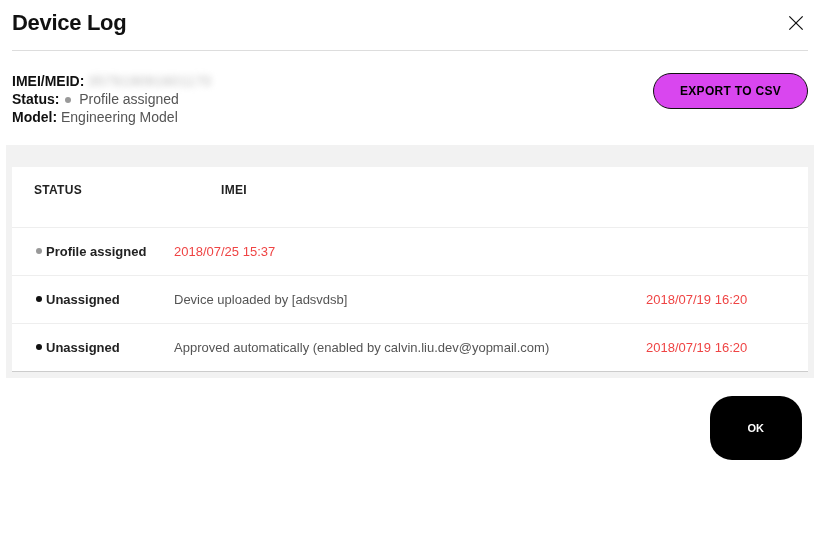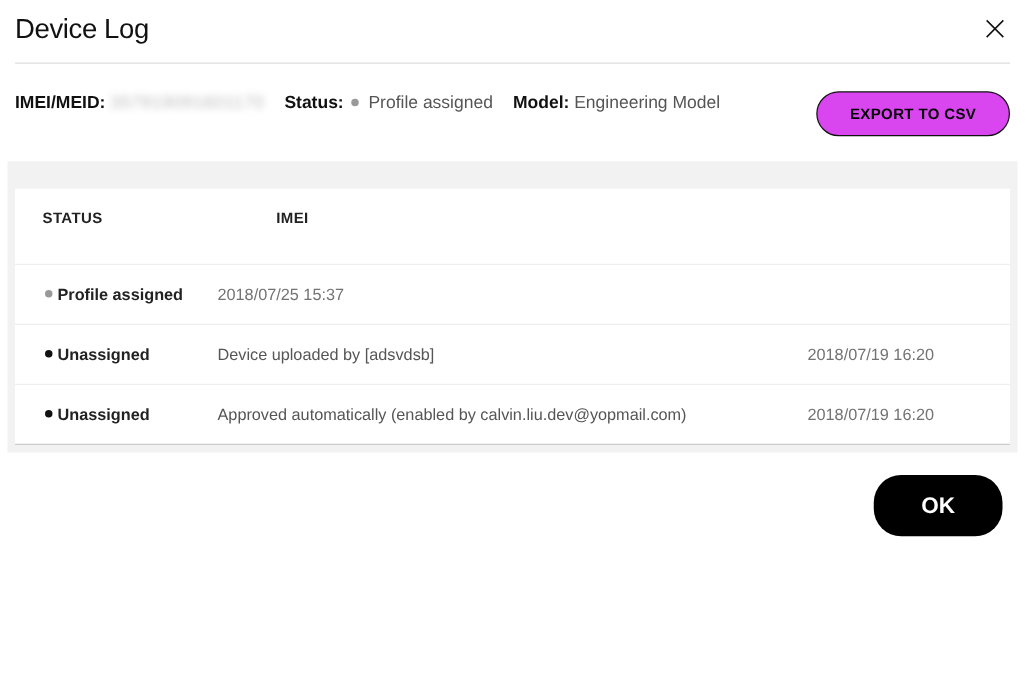--- a/index.html
+++ b/index.html
@@ -1,45 +1,45 @@
 <!DOCTYPE html>
 <html><head>
   <meta charset="utf-8">
   <style>
     * { margin: 0; padding: 0; box-sizing: border-box; }
     body { font-family: -apple-system, BlinkMacSystemFont, "Segoe UI", Arial, sans-serif; background: #fff; width: 820px; height: 541px; overflow: hidden; }
     .modal { padding: 10px 12px 0 12px; }
     .header { display: flex; justify-content: space-between; align-items: center; padding-bottom: 14px; border-bottom: 1px solid #ddd; }
-    .title { font-size: 22px; font-weight: 400; color: #111; letter-spacing: -0.3px; }
+    .title { font-size: 22px; font-weight: 700; color: #111; letter-spacing: -0.3px; }
     .close-btn { width: 24px; height: 24px; cursor: pointer; display: flex; align-items: center; justify-content: center; }
     .close-btn svg { width: 20px; height: 20px; stroke: #111; stroke-width: 1.5; }
     .meta { display: flex; justify-content: space-between; align-items: flex-start; padding: 22px 0 20px 0; }
-    .meta-left { display: flex; gap: 16px; }
+    .meta-left { display: flex; flex-direction: column; gap: 2px; }
     .meta-row { font-size: 14px; color: #222; }
     .meta-label { font-weight: 700; color: #111; }
     .meta-val { color: #555; font-weight: 400; }
     .blurred { color: #bbb; filter: blur(3px); letter-spacing: 0.5px; }
     .status-dot { display: inline-block; width: 6px; height: 6px; border-radius: 50%; background: #999; margin: 0 4px 1px 2px; vertical-align: middle; }
     .status-dot.dark { background: #111; }
     .export-btn { border: 1px solid #111; border-radius: 20px; background: #d946ef; padding: 10px 26px; font-size: 12px; font-weight: 700; letter-spacing: 0.3px; cursor: pointer; }
     .log-area { background: #f2f2f2; padding: 22px 6px 6px 6px; margin: 0 -6px; }
     .log-table { background: #fff; }
     .thead { display: flex; padding: 16px 22px; font-size: 12px; font-weight: 700; color: #222; letter-spacing: 0.3px; gap: 47px; }
     .col-status { width: 140px; }
     .col-event { flex: 1; }
     .col-time { width: 140px; text-align: left; }
     .tbody { margin-top: 14px; }
     .trow { display: flex; padding: 16px 22px; font-size: 13px; color: #444; border-bottom: 1px solid #eee; align-items: center; }
     .trow:first-child { border-top: 1px solid #eee; }
     .trow:last-child { border-bottom: 1px solid #ccc; }
     .trow .col-status { font-weight: 700; color: #222; display: flex; align-items: center; }
     .trow .col-event { color: #555; }
-    .trow .col-time { color: #737373; }
+    .trow .col-time { color: #ef4444; }
     .footer { display: flex; justify-content: flex-end; padding: 18px 6px 10px 0; }
-    .ok-btn { background: #000; color: #fff; border: none; border-radius: 22px; padding: 14px 38px; font-size: 18px; font-weight: 700; cursor: pointer; }
+    .ok-btn { background: #000; color: #fff; border: none; border-radius: 22px; padding: 26px 38px; font-size: 11px; font-weight: 700; cursor: pointer; }
   </style>
 </head>
 <body>
 
 <div class="modal">
 
   <div class="header">
     <div class="title">Device Log</div>
     <div class="close-btn">
       <svg viewBox="0 0 24 24" fill="none">

